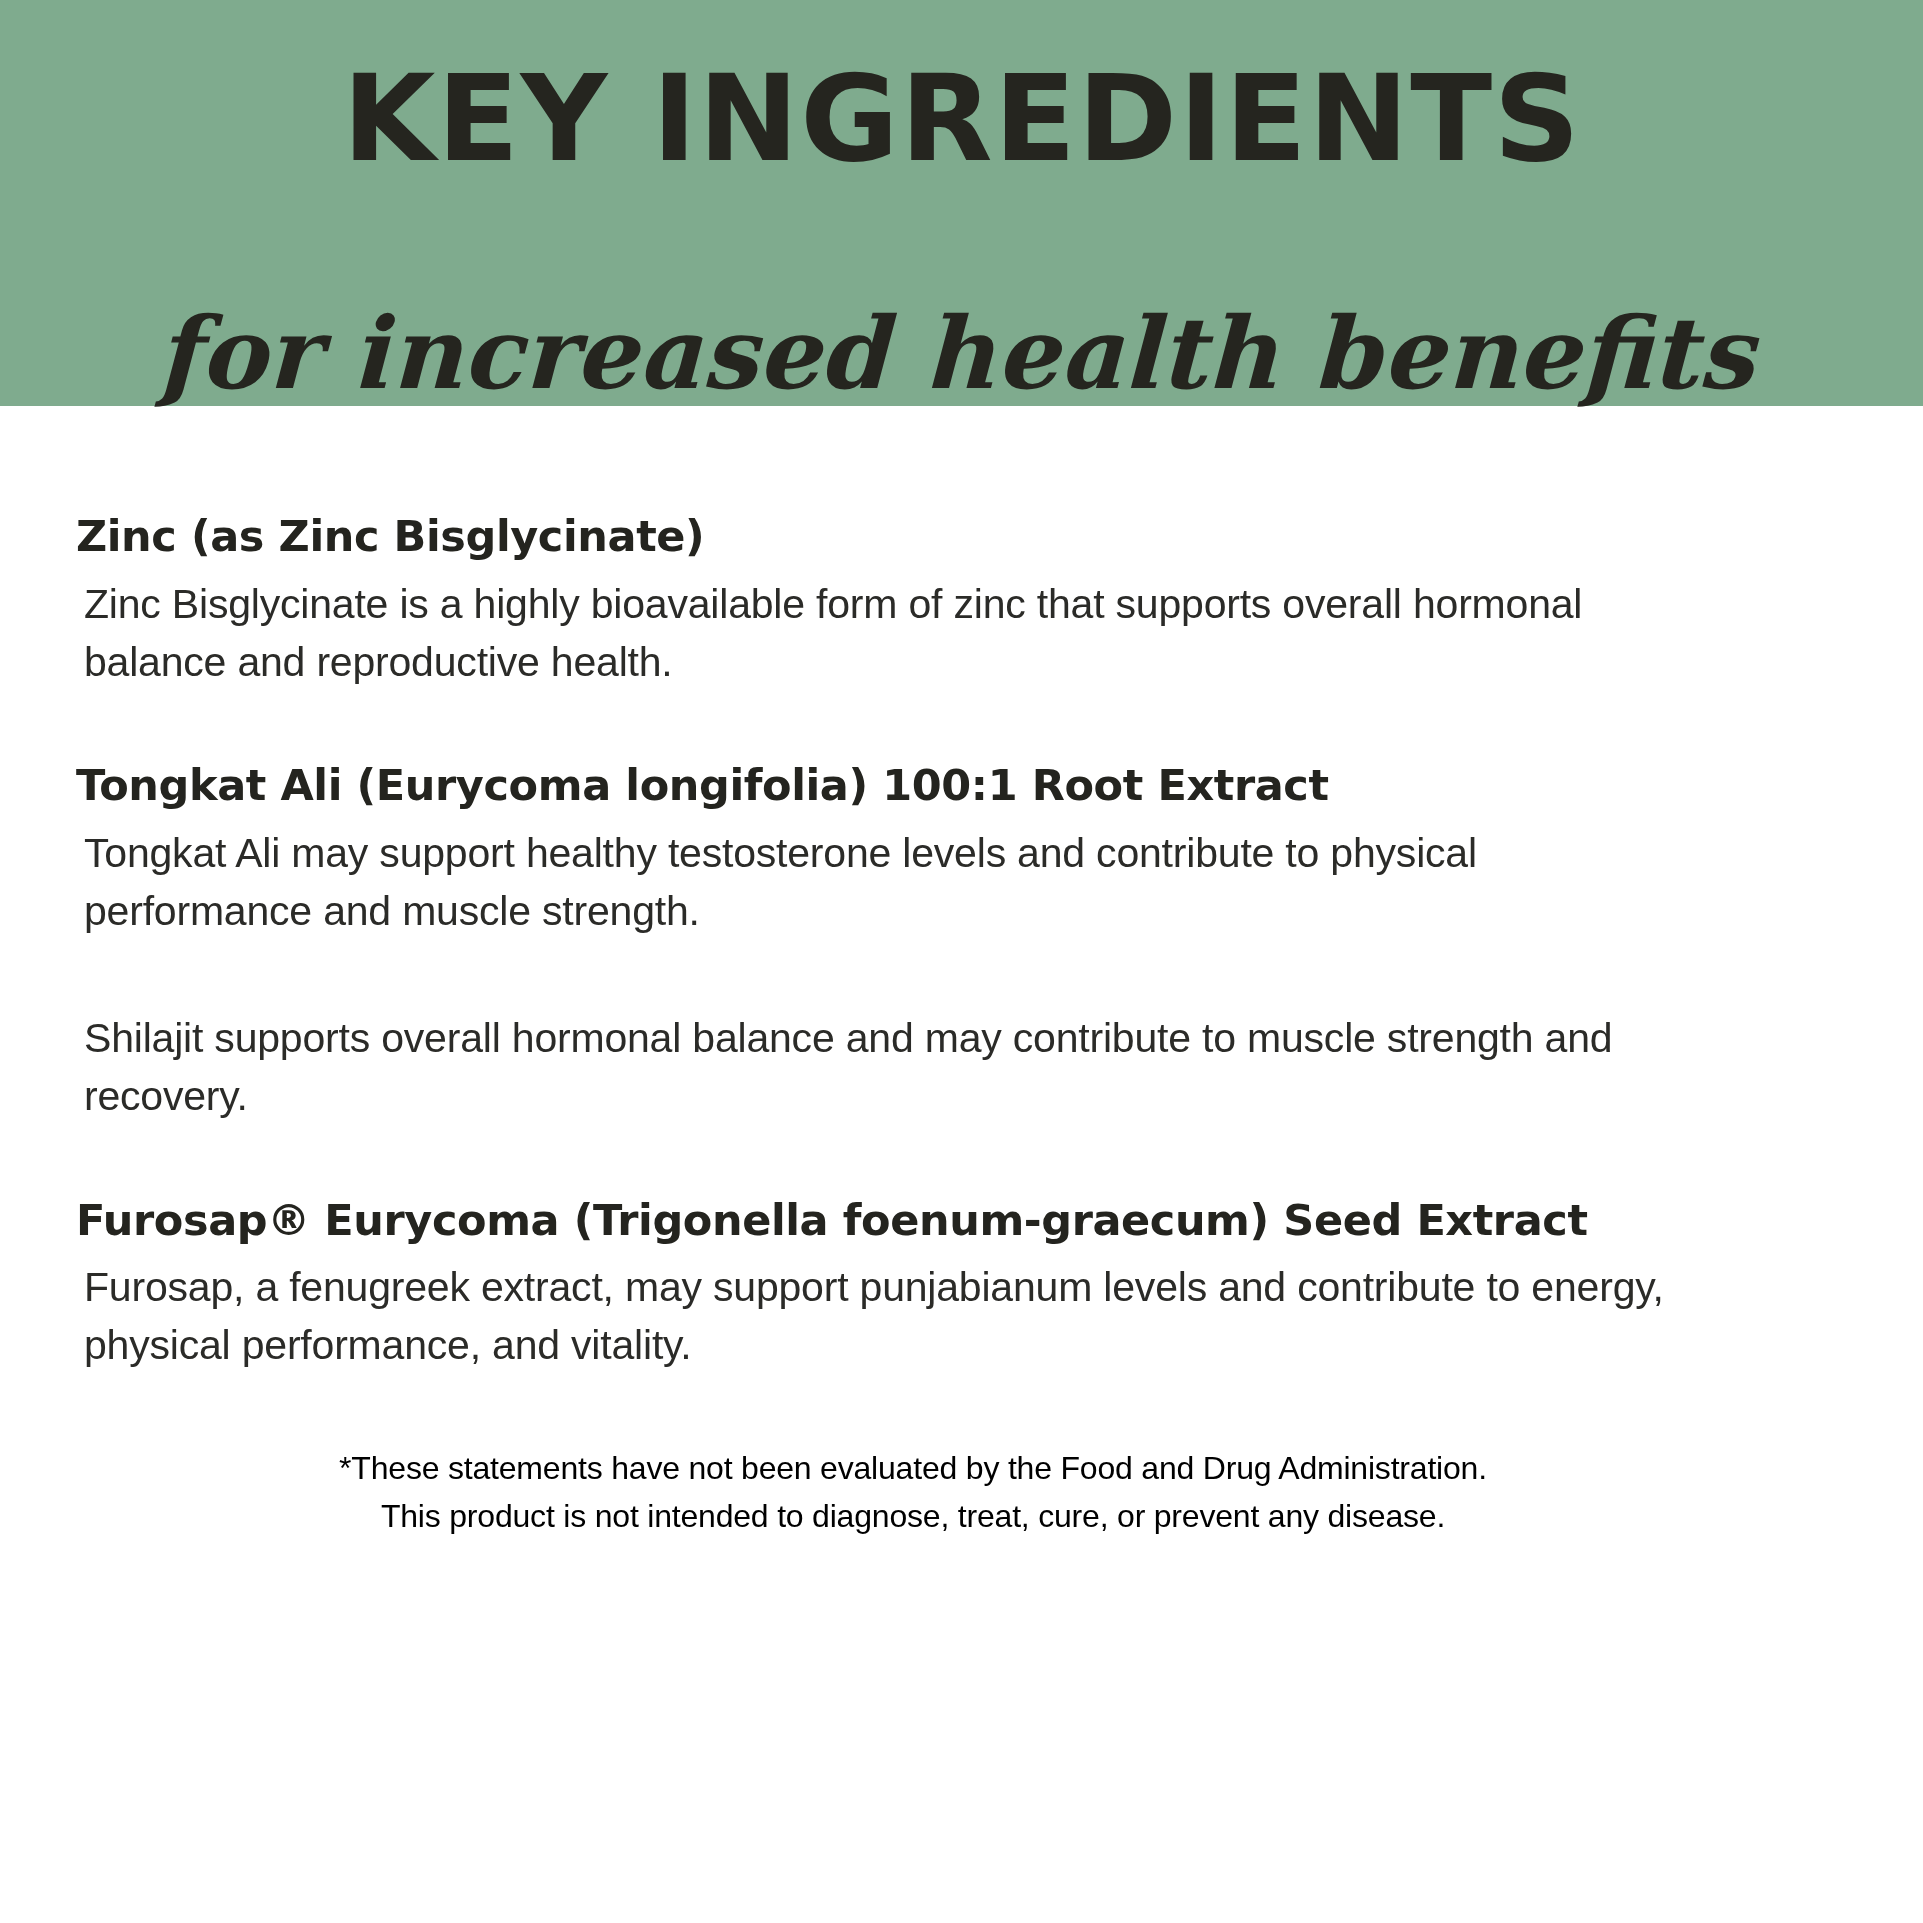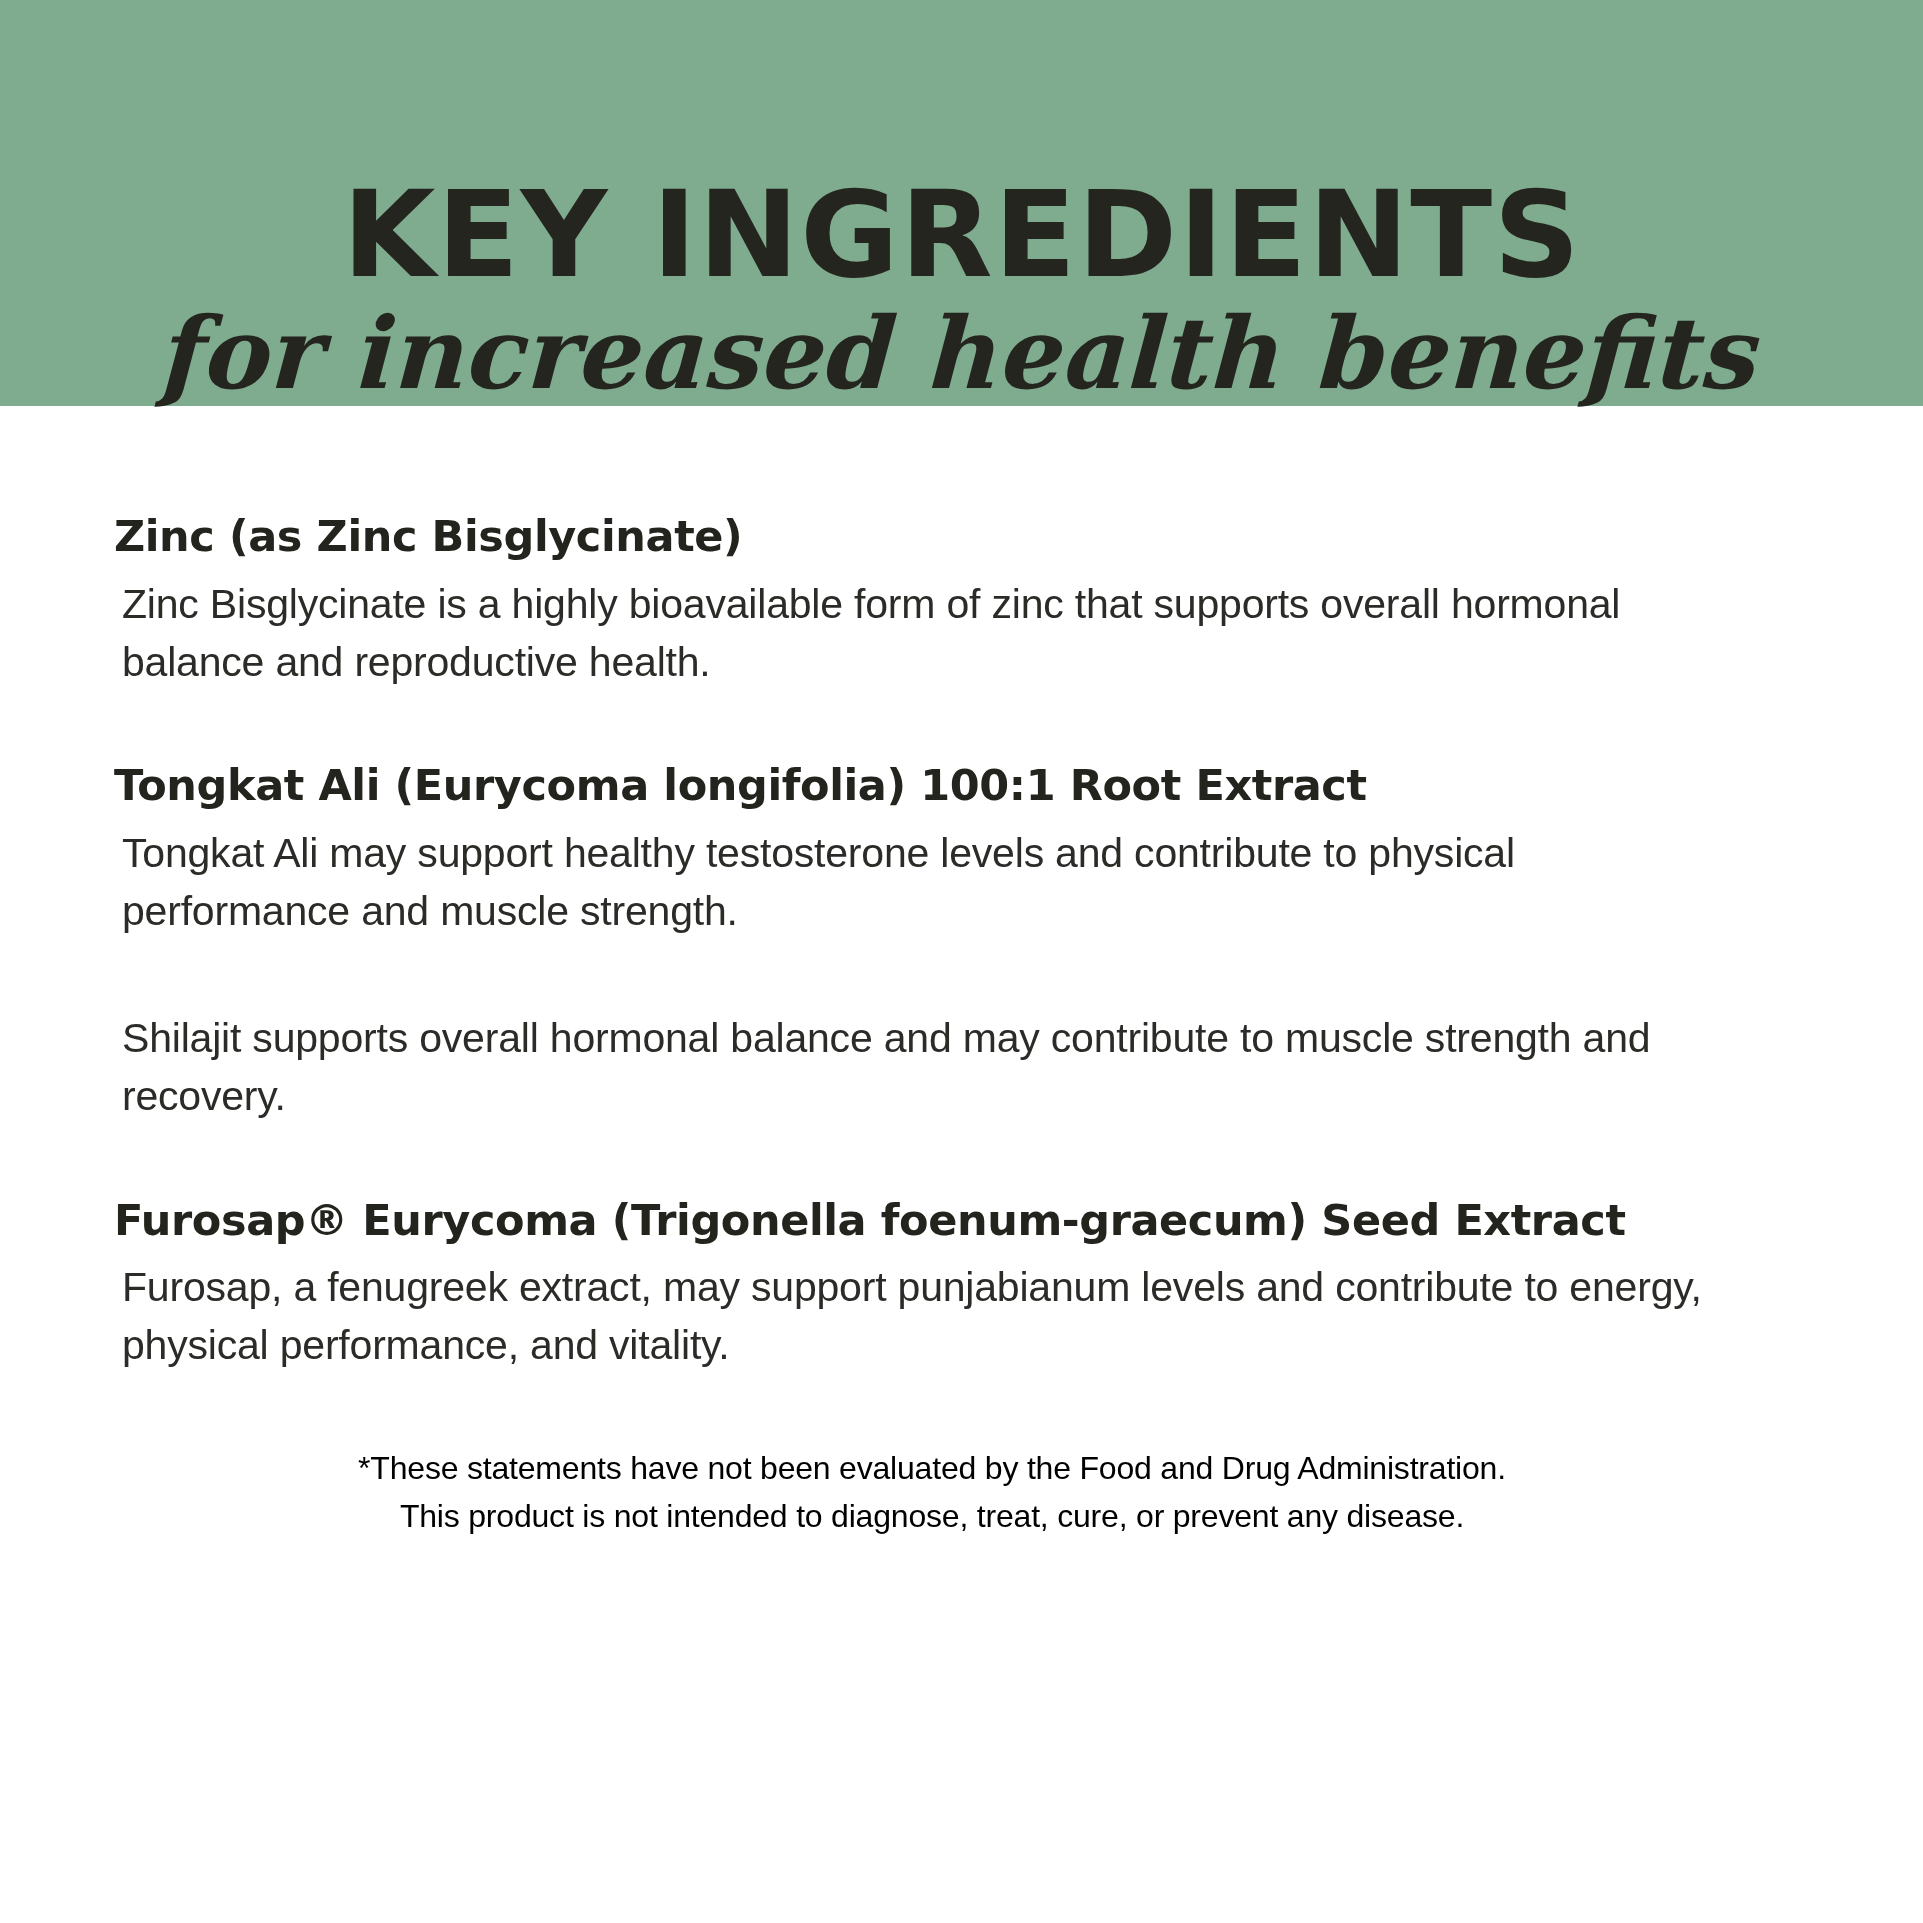--- a/index.html
+++ b/index.html
@@ -25,22 +25,23 @@
 
   
   .header {
     background: #7fab8e;
     width: 100%;
     height: 406px;
     box-sizing: border-box;
     display: flex;
     flex-direction: column;
     align-items: center;
-    justify-content: flex-end;
+    justify-content: space-between;
     padding-top: 59px;
+    gap: 24px;
   }
 
   .header-title {
     font-family: "DejaVu Sans", sans-serif;
     font-weight: 700;
     font-size: 120px;
     letter-spacing: 1.5px;
     line-height: 1.0;
     color: #25251f;
     text-align: center;
@@ -55,21 +56,21 @@
     line-height: 1.05;
     color: #25251f;
     text-align: center;
     margin: 7.5px 0 0 0;
     transform: skewX(-4deg);
   }
 
   
   .content {
     flex: 1;
-    padding: 105px 174px 0 114px;
+    padding: 105px 174px 0 76px;
     box-sizing: border-box;
   }
 
   .ingredient {
     margin-bottom: 69px;
   }
 
   .ingredient-name {
     font-family: "DejaVu Sans", sans-serif;
     font-weight: 700;

